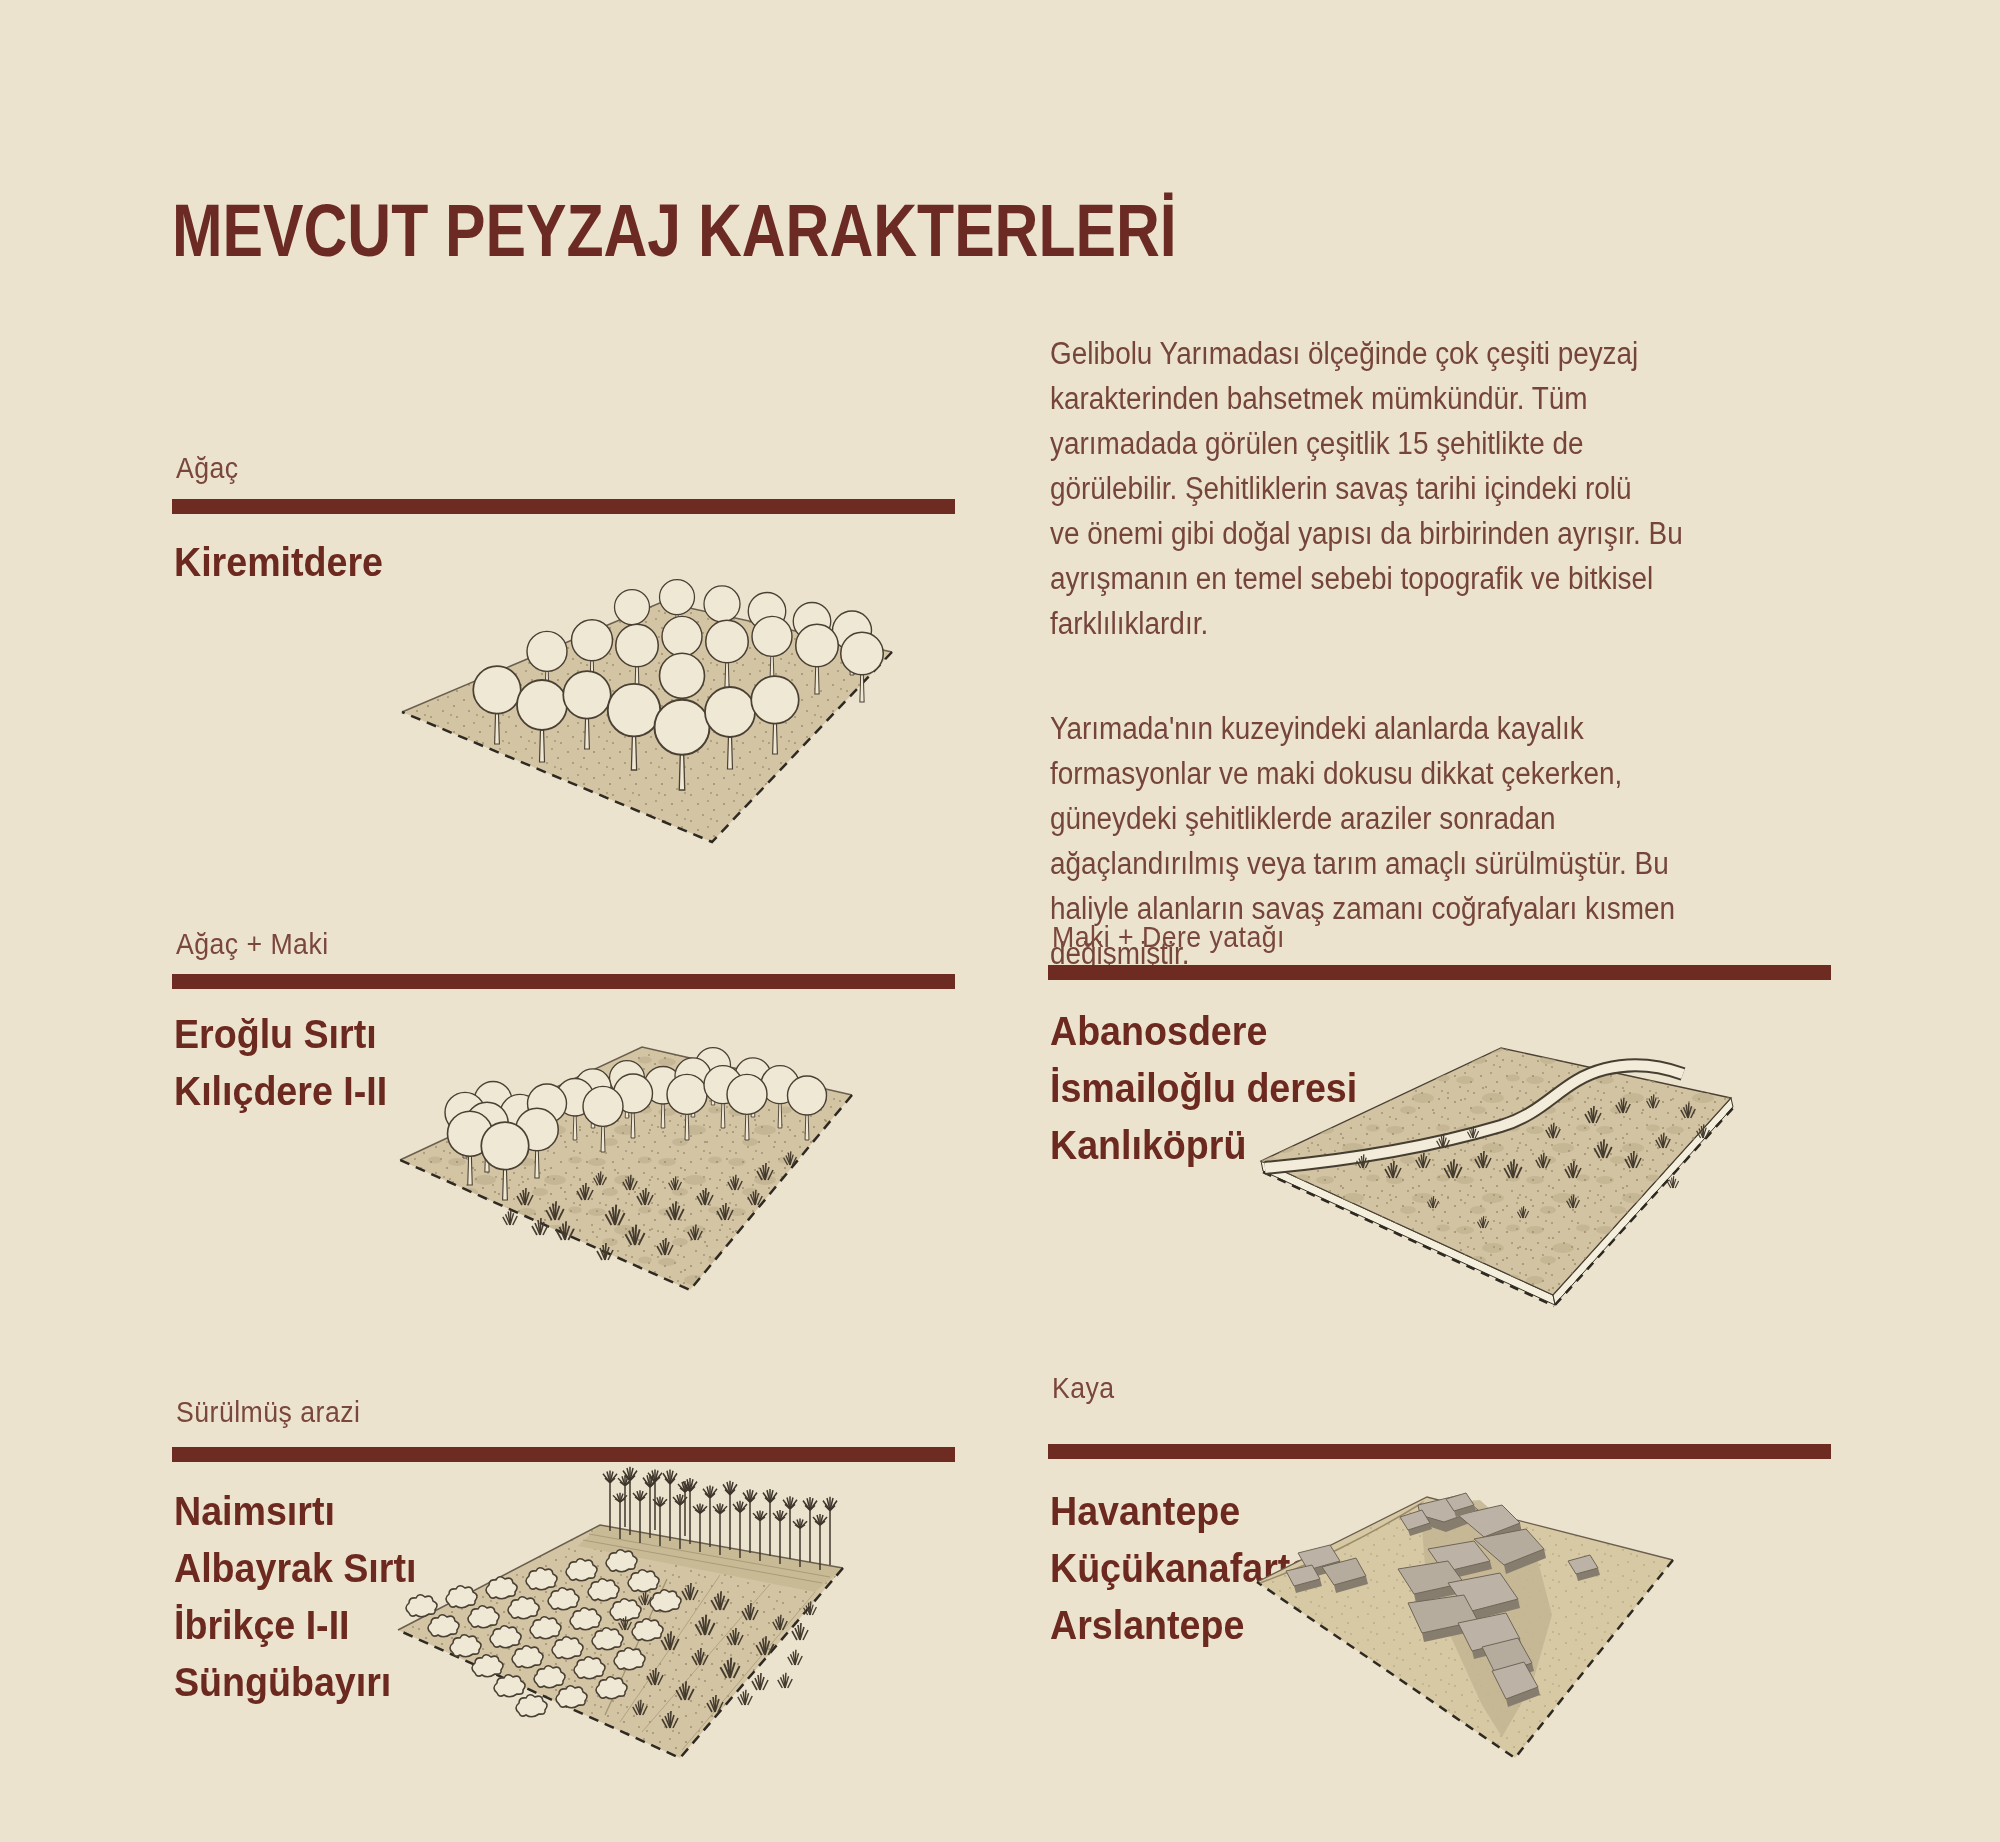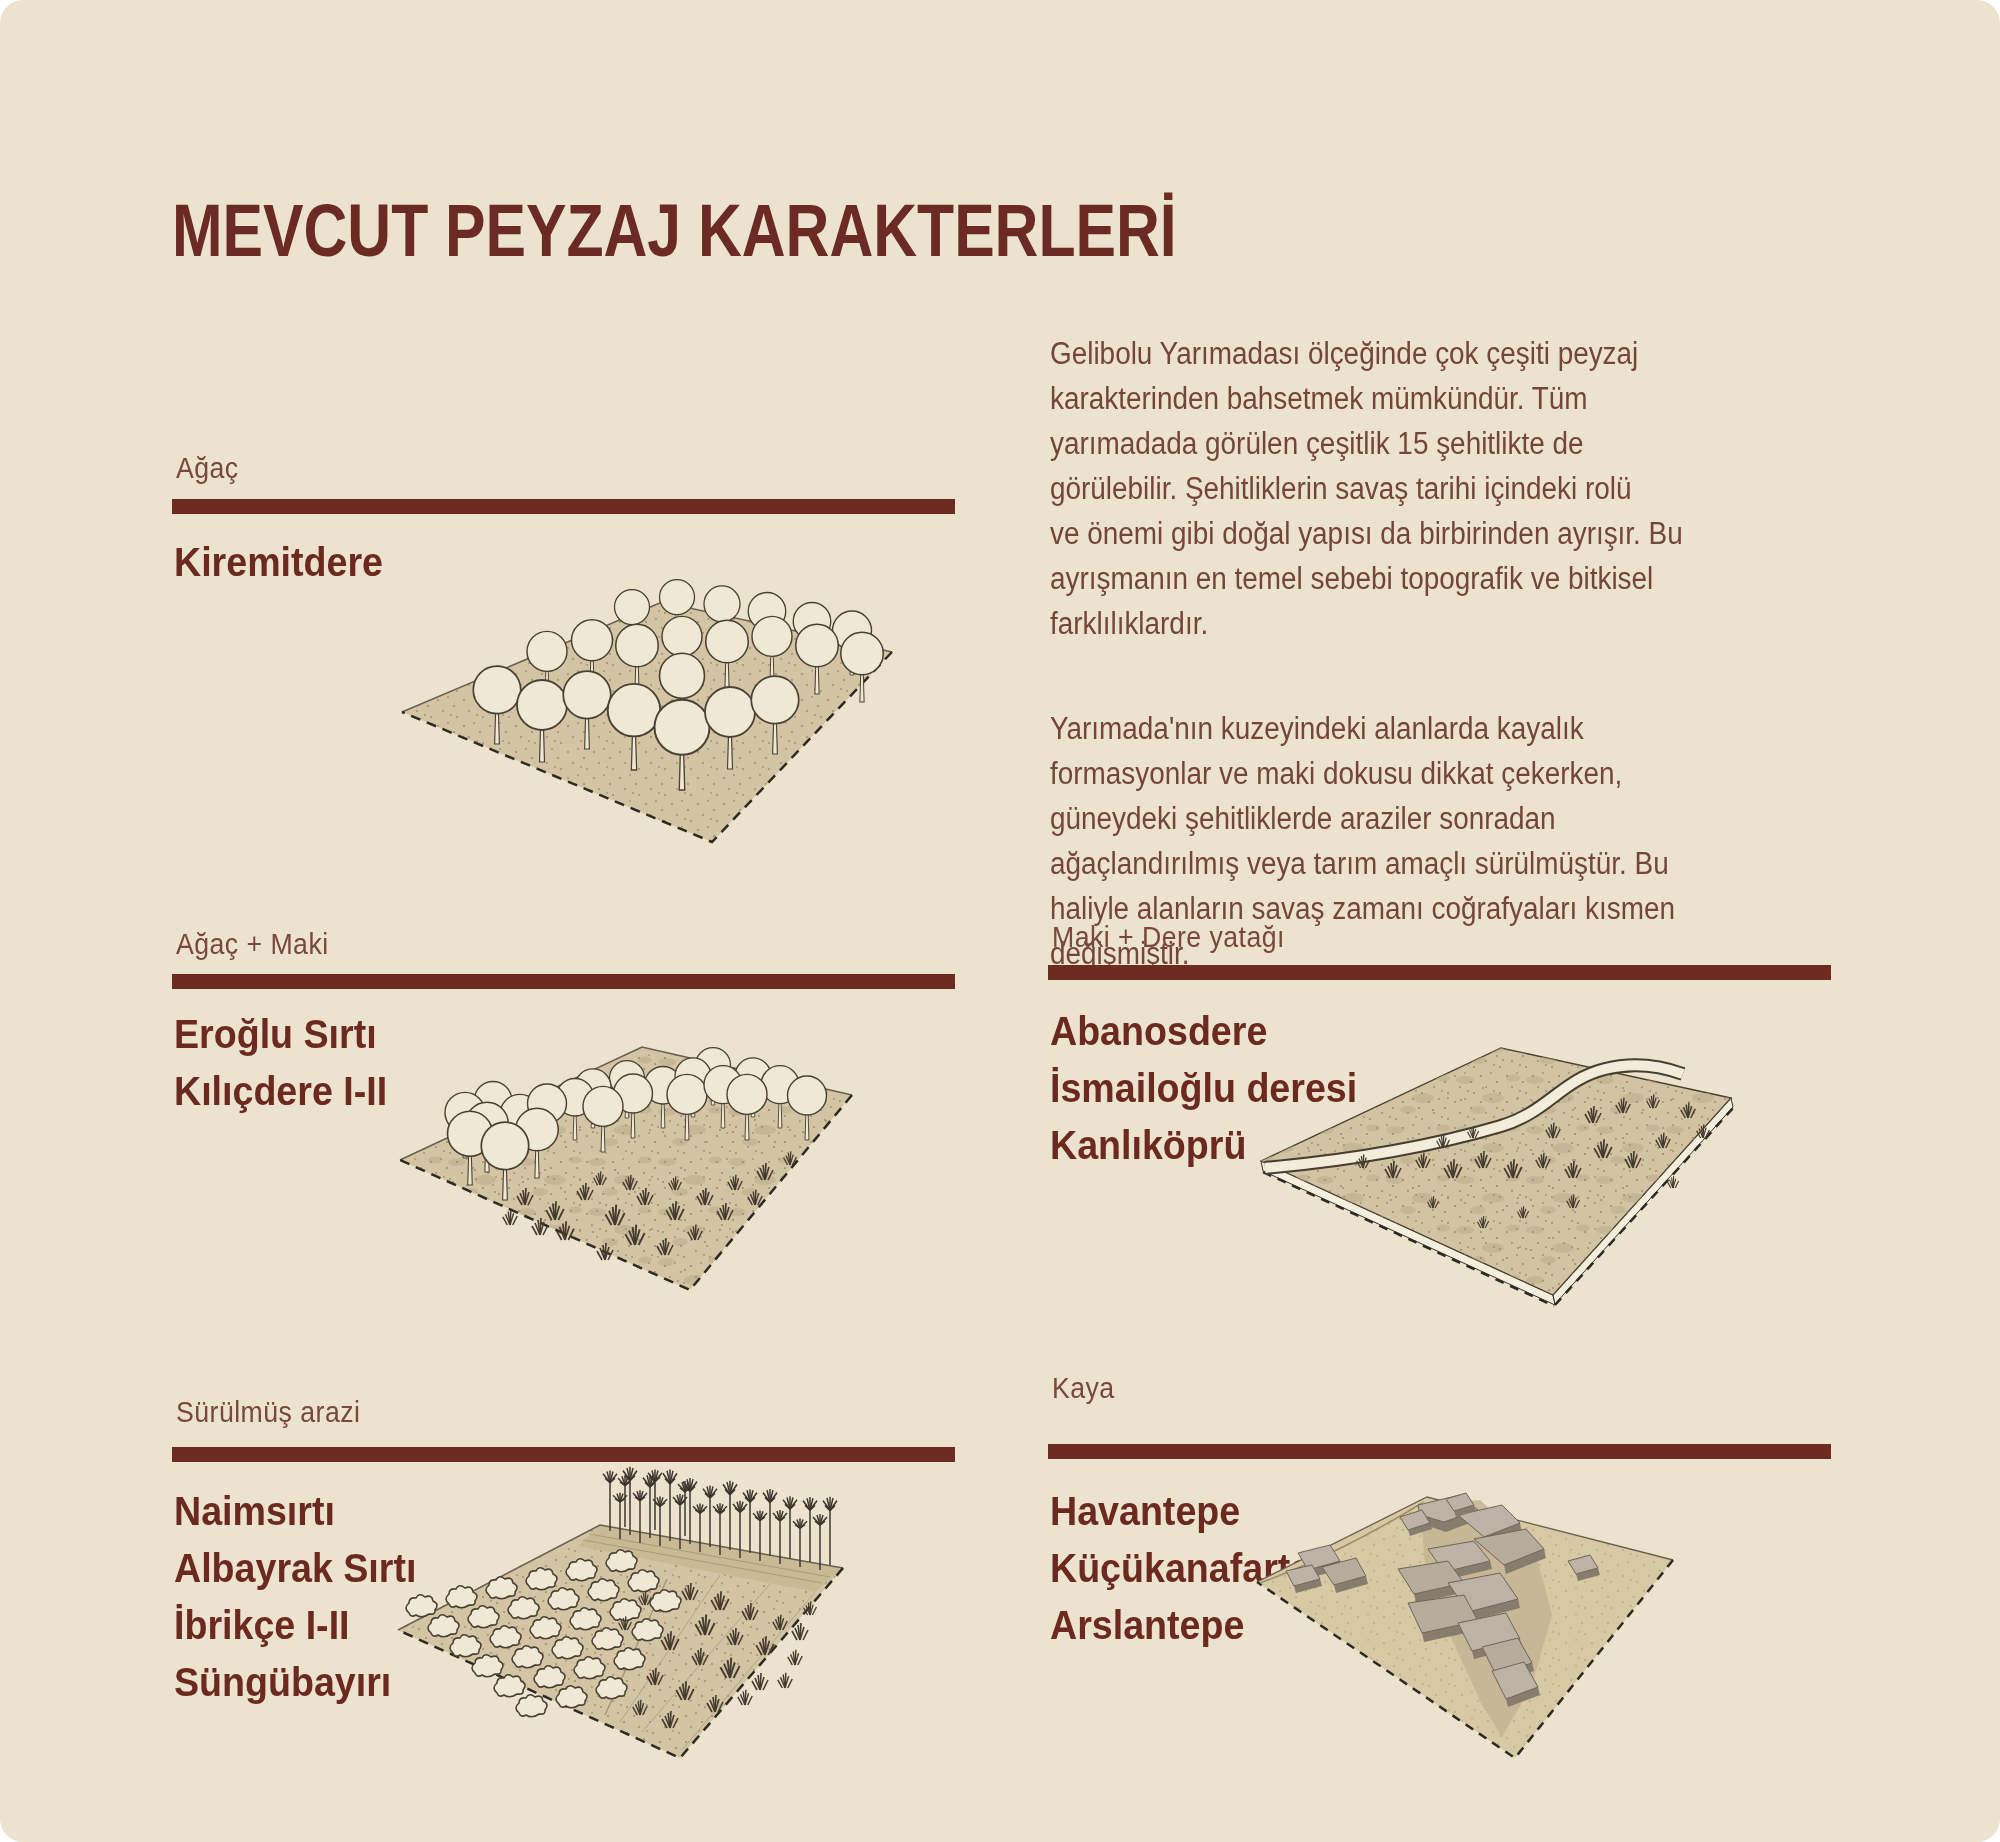--- a/index.html
+++ b/index.html
@@ -2,21 +2,20 @@
 <html><head>
 <meta charset="utf-8">
 <style>
   html,body{margin:0;padding:0;}
   .page{
     position:relative;
     width:2000px;height:1842px;
     background:#ece3cf;
     font-family:"Liberation Sans", sans-serif;
     overflow:hidden;
-    border-radius:23px;
   }
   .title{
     position:absolute;left:172px;top:138px;
     font-size:74px;font-weight:bold;color:#6b2a23;
     letter-spacing:0px;white-space:nowrap;
     transform:scaleX(.82);transform-origin:left top;
   }
   .intro{
     position:absolute;left:1050px;top:286px;width:900px;
     font-size:31px;line-height:45px;color:#75453a;

